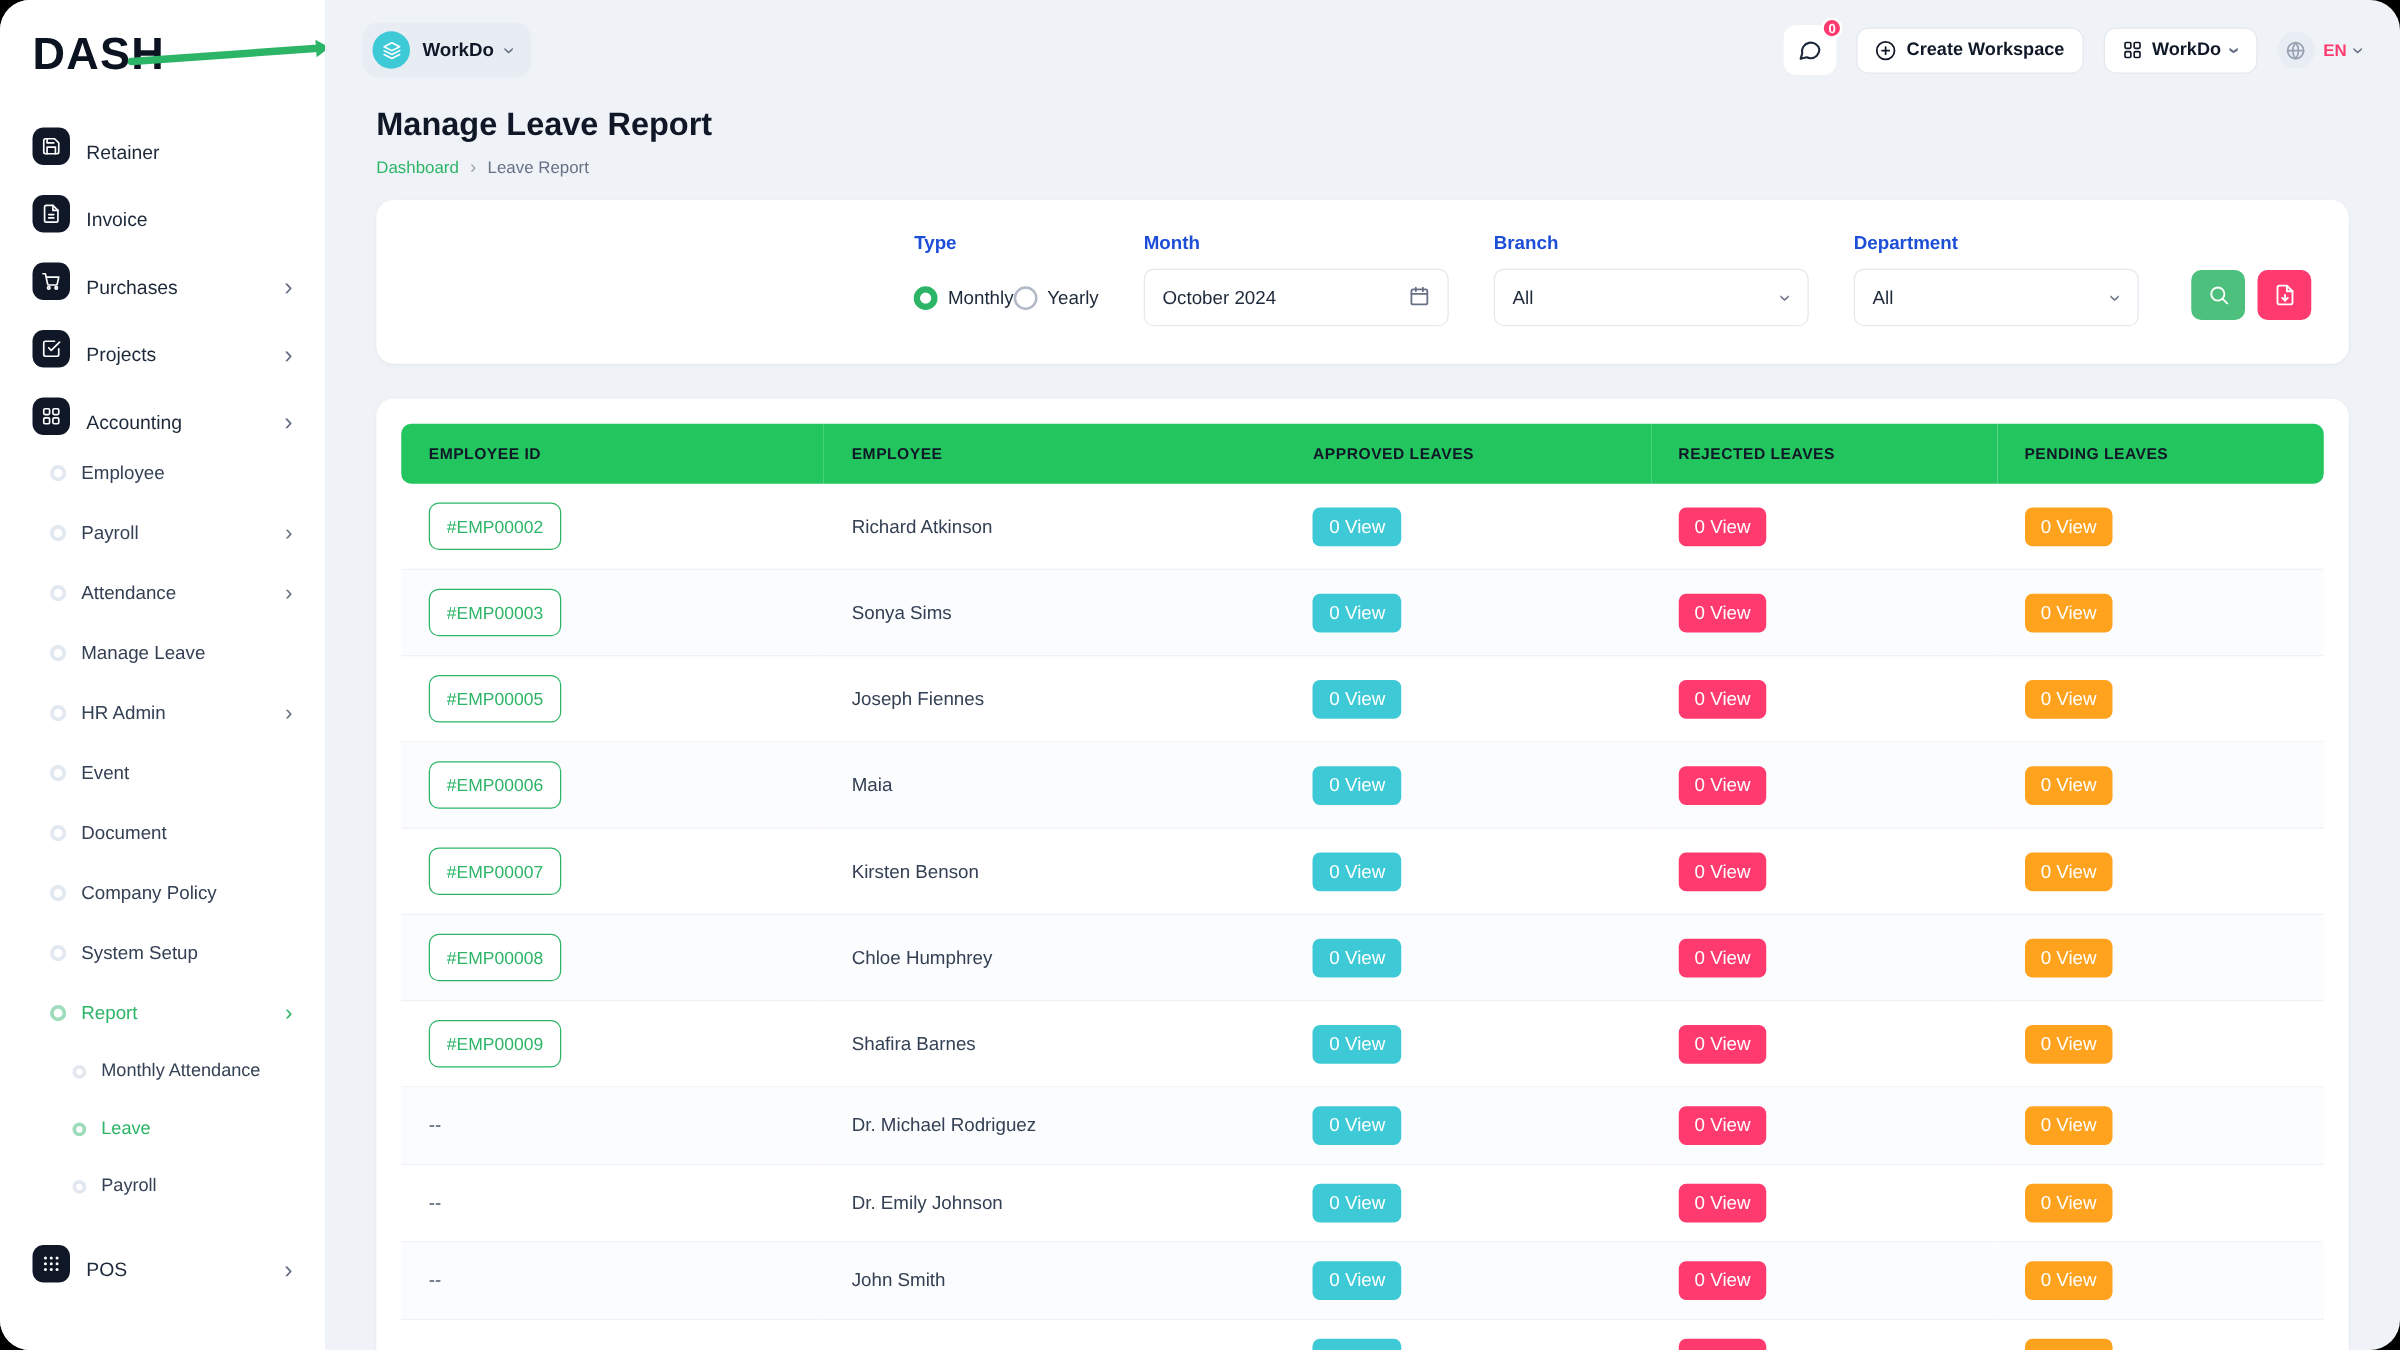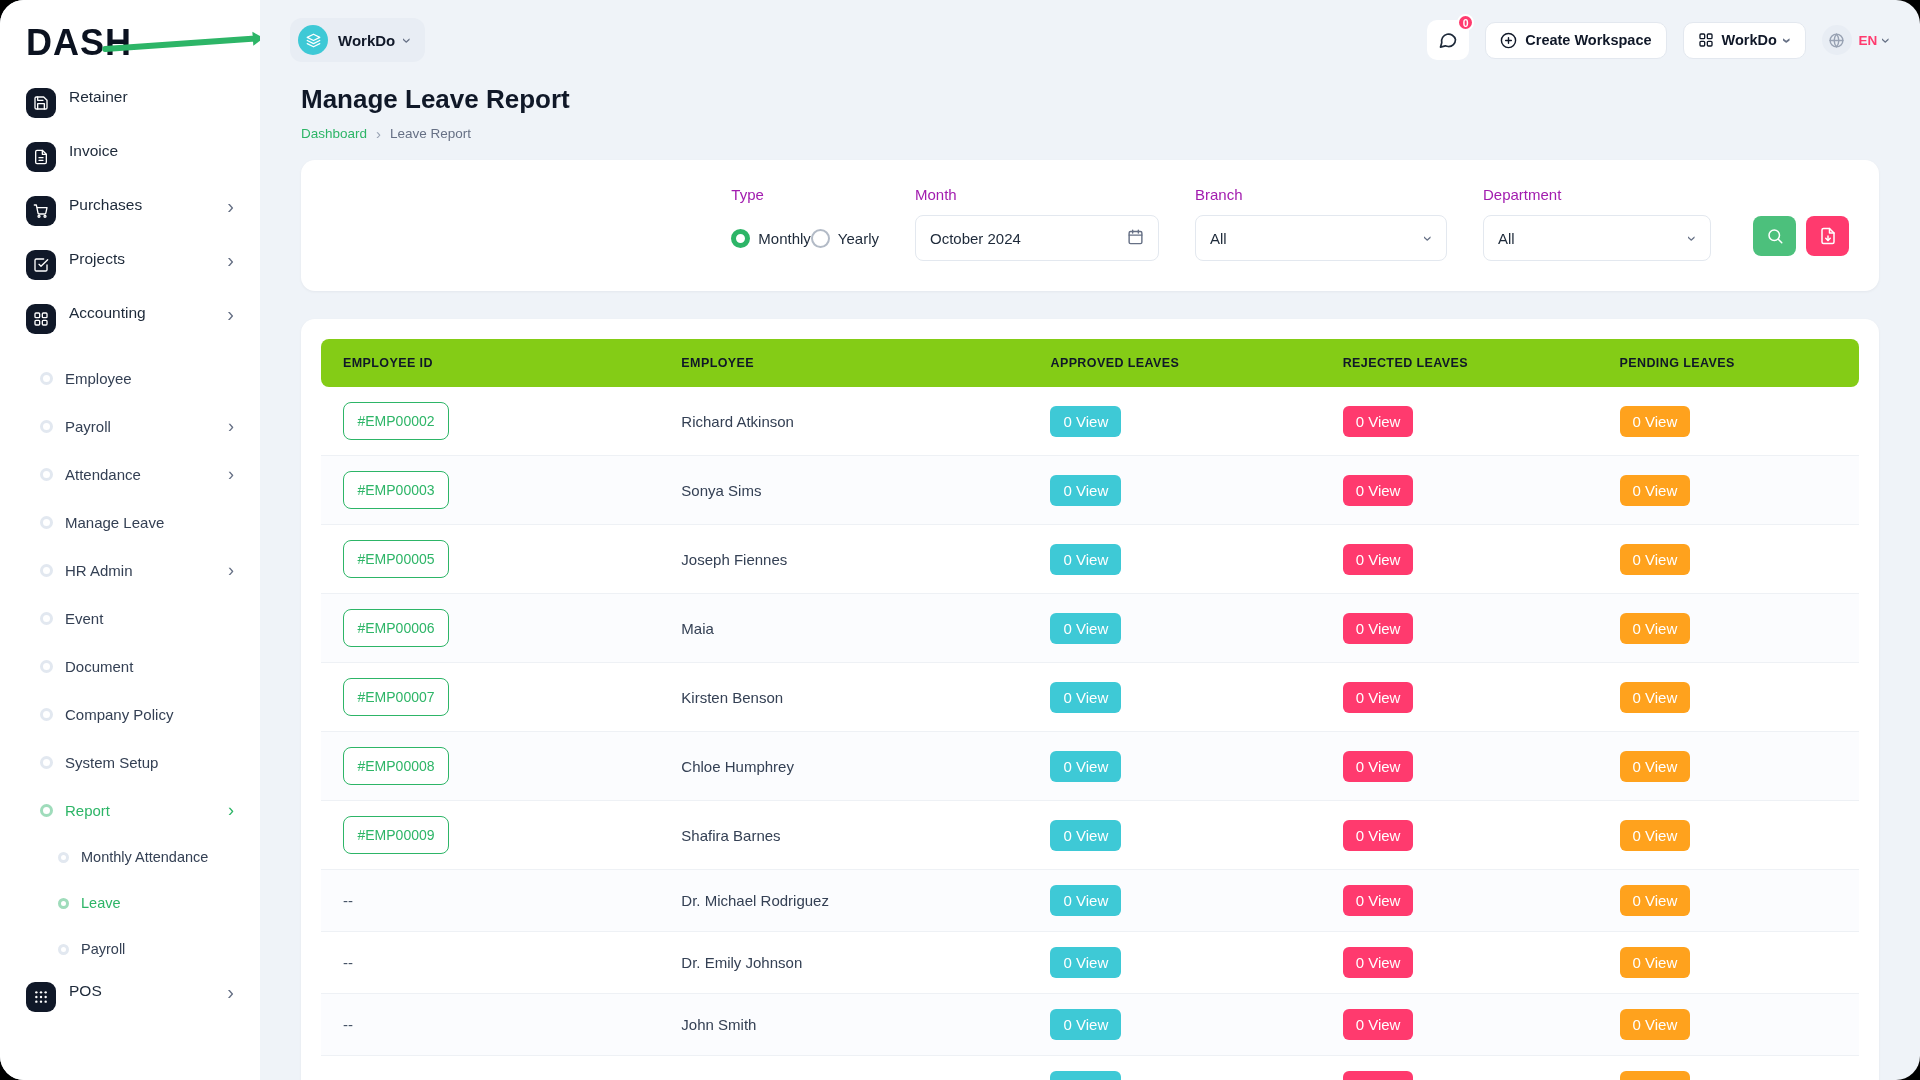--- a/index.html
+++ b/index.html
@@ -12,21 +12,21 @@
   .app{display:flex;width:1920px;height:1080px;background:var(--bg);border-radius:24px;overflow:hidden;}
 
   
   .sidebar{width:260px;min-width:260px;background:#fff;padding:20px 14px 0 14px;overflow:hidden;}
   .logo{position:relative;margin:2px 8px 24px 12px;height:42px;display:flex;align-items:center;cursor:pointer;}
   .logo-text{font-size:36px;font-weight:800;letter-spacing:1px;color:#0b1220;}
   .logo-swoosh{position:absolute;left:36%;top:45%;width:72%;height:6px;background:var(--accent);
     border-radius:4px;transform:rotate(-4deg);}
   .logo-swoosh::after{content:"";position:absolute;right:-9px;top:-4px;border-left:11px solid var(--accent);
     border-top:7px solid transparent;border-bottom:7px solid transparent;}
-  .nav-item{display:flex;align-items:flex-start;gap:13px;height:44px;padding:0 12px;border-radius:26px;
+  .nav-item{display:flex;align-items:flex-end;gap:13px;height:44px;padding:0 12px;border-radius:26px;
     margin-bottom:10px;cursor:pointer;color:#1d2939;font-size:15.5px;font-weight:500;}
   .nav-item .icon-box{width:30px;height:30px;min-width:30px;border-radius:9px;background:#101828;color:#fff;
     display:flex;align-items:center;justify-content:center;}
   .icon-box svg{width:16px;height:16px;fill:none;stroke:currentColor;stroke-width:2;stroke-linecap:round;stroke-linejoin:round;}
   .icon-box svg.fill{fill:currentColor;stroke:none;}
   .nav-item .chev{margin-left:auto;}
   .nav-item.active{background:linear-gradient(100deg,#36c878,#1ba75c);color:#fff;}
   .nav-item.active .icon-box{background:rgba(255,255,255,.18);}
   .nav-item.active .chev{color:#fff;}
   .chev{color:#667085;font-size:20px;line-height:1;display:inline-block;}
@@ -71,41 +71,41 @@
   .content{padding:0 41px;flex:1;overflow:hidden;}
   .page-title{font-size:26px;font-weight:700;color:#101828;margin:14px 0 10px 0;}
   .breadcrumb{display:flex;align-items:center;gap:9px;font-size:13.5px;}
   .breadcrumb .home{color:var(--accent);cursor:pointer;}
   .breadcrumb .sep{color:#98a2b3;font-size:15px;}
   .breadcrumb .current{color:#667085;}
 
   .card{background:#fff;border-radius:14px;box-shadow:0 1px 3px rgba(16,24,40,.05);}
   .filter-card{margin-top:18px;padding:26px 30px 30px 30px;display:flex;justify-content:flex-end;
     align-items:flex-start;gap:36px;}
-  .filter-label{font-size:15px;color:#a21caf;margin-bottom:12px;}
+  .filter-label{font-size:15px;color:#1d4ed8;margin-bottom:12px;font-weight:bold;}
   .radio-row{display:flex;align-items:center;height:46px;}
   .radio{display:flex;align-items:center;gap:8px;font-size:15px;color:#1d2939;cursor:pointer;}
   .radio-dot{width:19px;height:19px;border-radius:50%;border:2px solid #b2bac6;background:#fff;}
   .radio-dot.checked{border:5.5px solid var(--accent);}
   .input{height:46px;border:1px solid var(--line);border-radius:8px;background:#fff;display:flex;
     align-items:center;justify-content:space-between;padding:0 14px;font-size:15px;color:#1d2939;cursor:pointer;}
   .month-input{width:244px;}
   .select-branch{width:252px;}
   .select-dept{width:228px;}
   .input .cal,.input .chev{color:#667085;}
   .filter-actions{display:flex;gap:10px;margin-top:30px;margin-left:6px;}
   .sq-btn{width:43px;height:40px;border:none;border-radius:8px;color:#fff;display:flex;align-items:center;
     justify-content:center;cursor:pointer;}
   .sq-btn svg{width:18px;height:18px;}
   .sq-btn.search{background:#4cc07c;}
   .sq-btn.export{background:var(--pink);}
 
   .table-card{margin-top:28px;padding:20px 20px 0 20px;overflow:hidden;}
   table{width:100%;border-collapse:separate;border-spacing:0;}
-  thead th{background:#84cc16;text-align:left;font-size:12.5px;font-weight:700;letter-spacing:.4px;
+  thead th{background:#22c55e;text-align:left;font-size:12.5px;font-weight:700;letter-spacing:.4px;
     color:#101828;text-transform:uppercase;padding:17px 22px;}
   thead th:nth-child(1){width:22%;border-radius:8px 0 0 8px;}
   thead th:nth-child(2){width:24%;}
   thead th:nth-child(3){width:19%;}
   thead th:nth-child(4){width:18%;}
   thead th:nth-child(5){width:17%;border-radius:0 8px 8px 0;}
   tbody td{padding:15px 22px;border-bottom:1px solid #eef1f5;font-size:15px;color:#344054;}
   tbody tr:nth-child(even) td{background:#fbfcfe;}
   .emp-badge{display:inline-block;width:106px;text-align:center;border:1px solid var(--accent);
     color:var(--accent);border-radius:8px;padding:10px 0;font-size:14px;background:#fff;cursor:pointer;}

